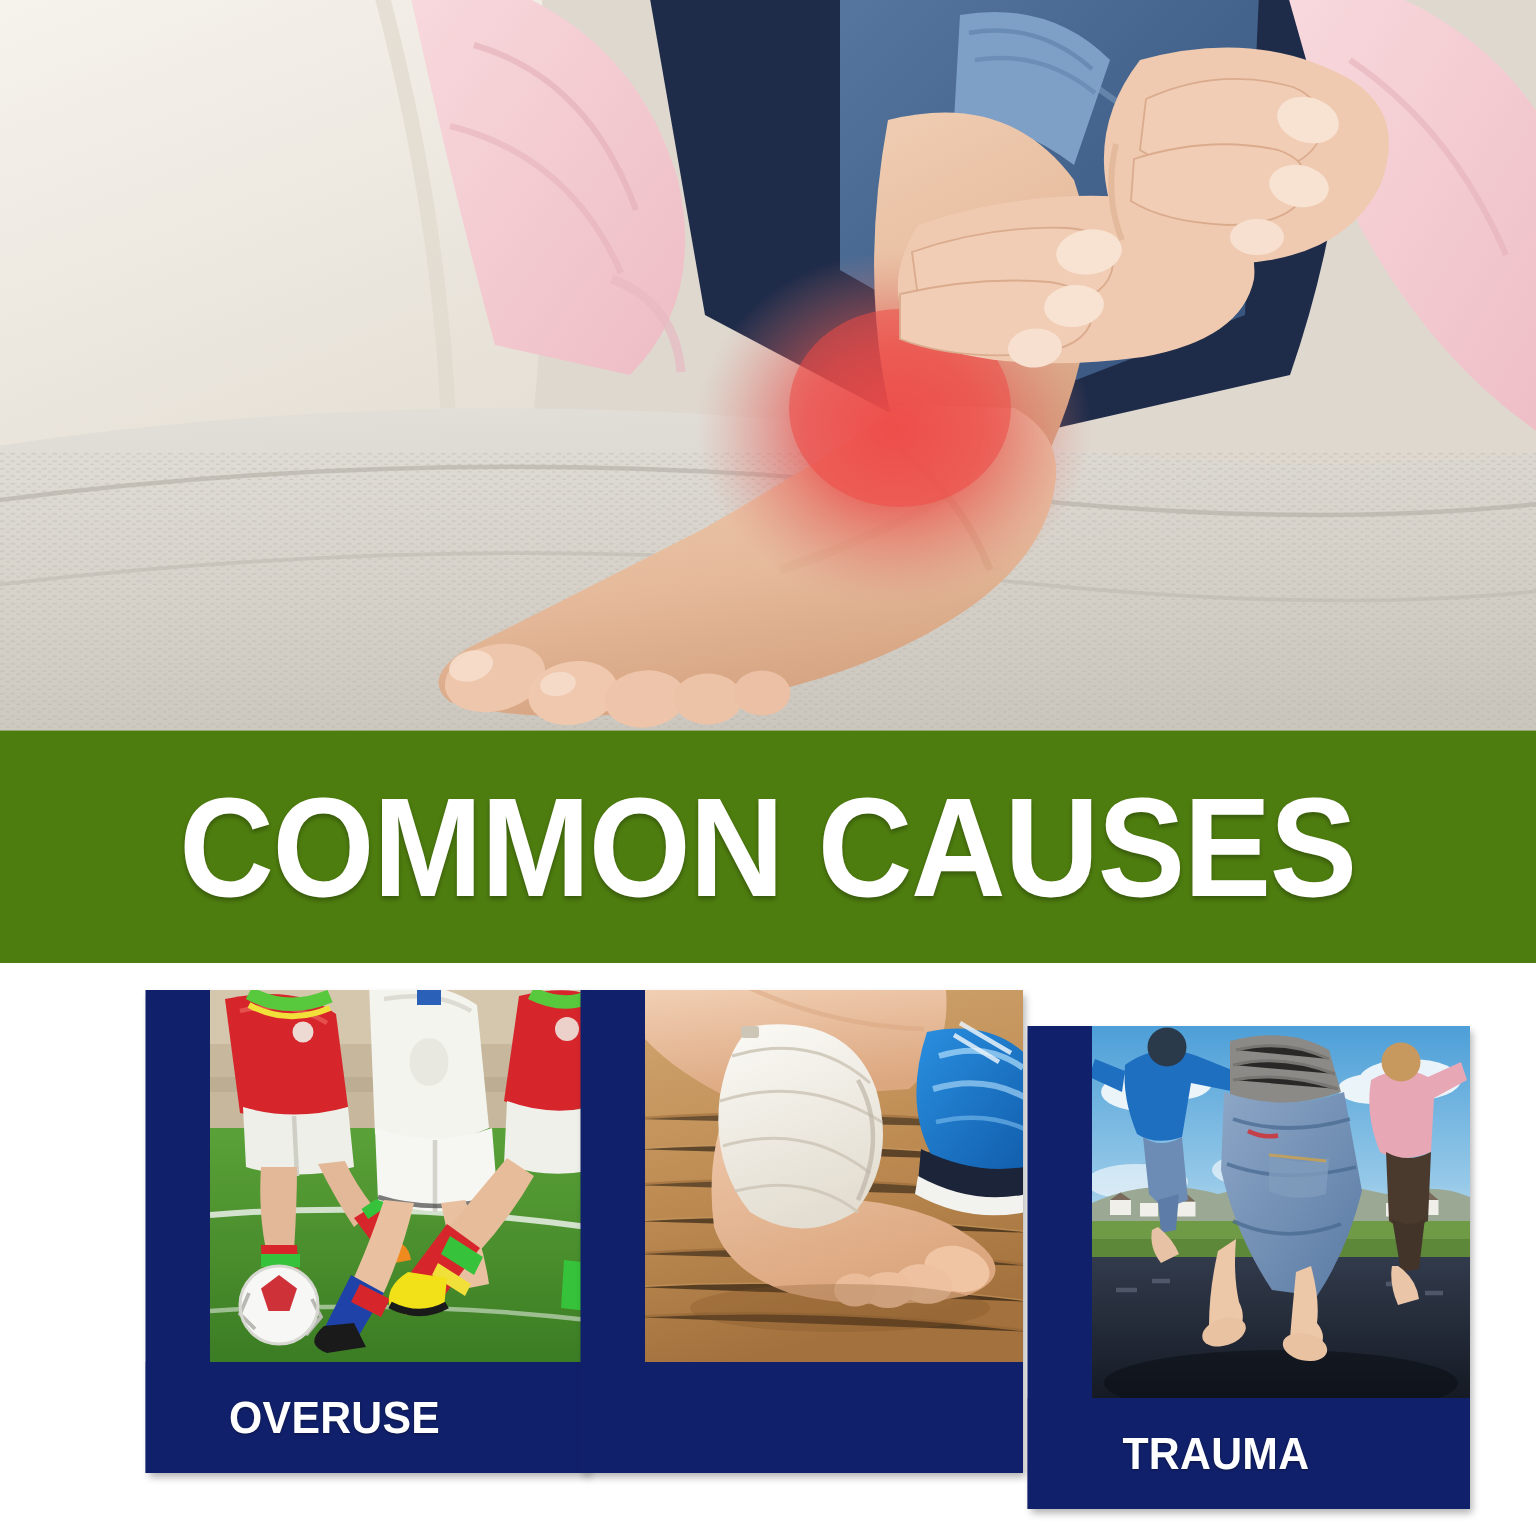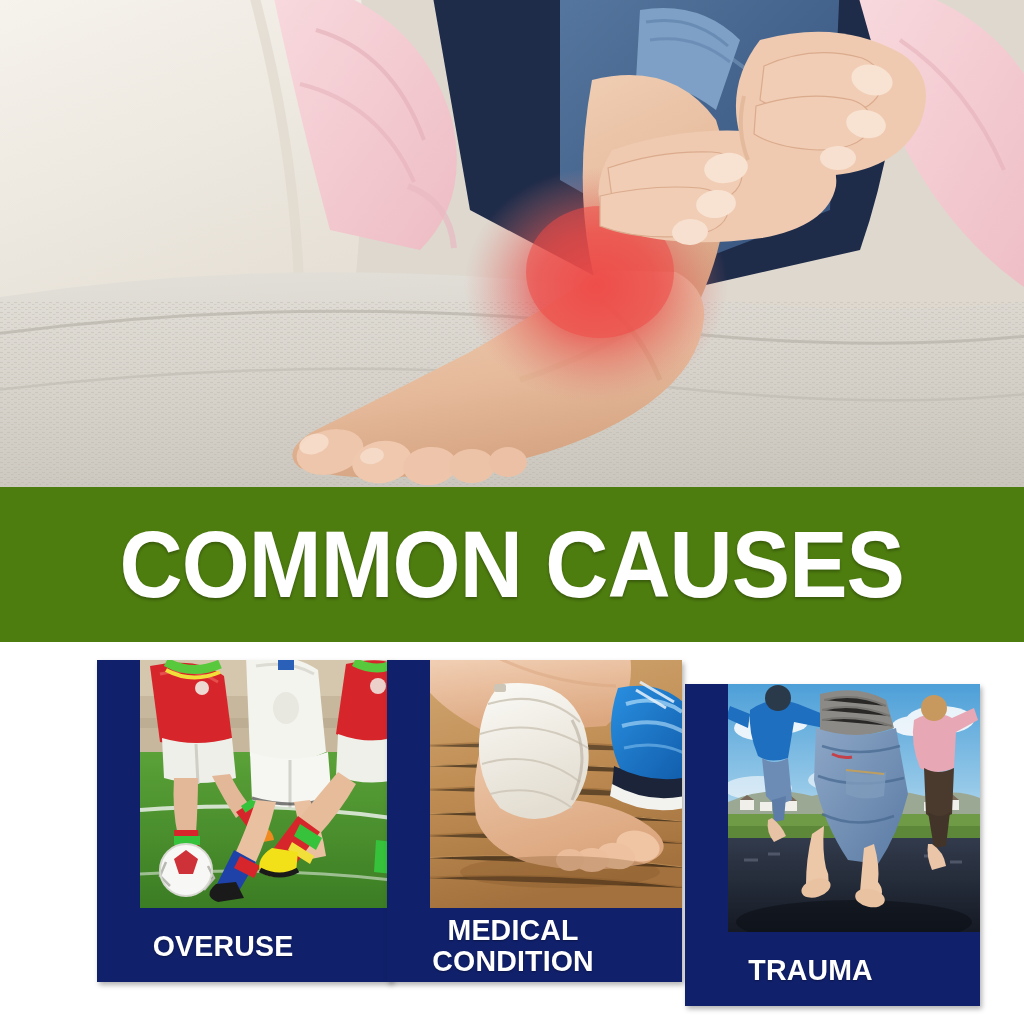--- a/index.html
+++ b/index.html
@@ -341,24 +341,20 @@
             <path d="M52 104 Q106 88 150 122"></path>
             <path d="M60 134 Q108 122 142 148"></path>
           </g>
           <path d="M142 60 Q162 96 142 140" stroke="#bdb5a6" stroke-width="3" fill="none" opacity="0.7"></path>
 
           <rect x="64" y="24" width="12" height="8" rx="2" fill="#cdc6b6"></rect>
 
           <ellipse cx="130" cy="212" rx="100" ry="16" fill="#7d5227" opacity="0.28"></ellipse>
         </svg>
       </div>
-      <div class="card-label">
-        <div class="card-label-text">MEDICAL
-CONDITION</div>
-      </div>
     </div>
 
     <div class="card" id="card-2">
       <div class="card-photo">
         <svg viewBox="0 0 252 248" preserveAspectRatio="none">
           <defs>
             <linearGradient id="skyG" x1="0" y1="0" x2="0" y2="1">
               <stop offset="0%" stop-color="#4d9fd8"></stop>
               <stop offset="70%" stop-color="#96c9e8"></stop>
               <stop offset="100%" stop-color="#cfe4ef"></stop>

